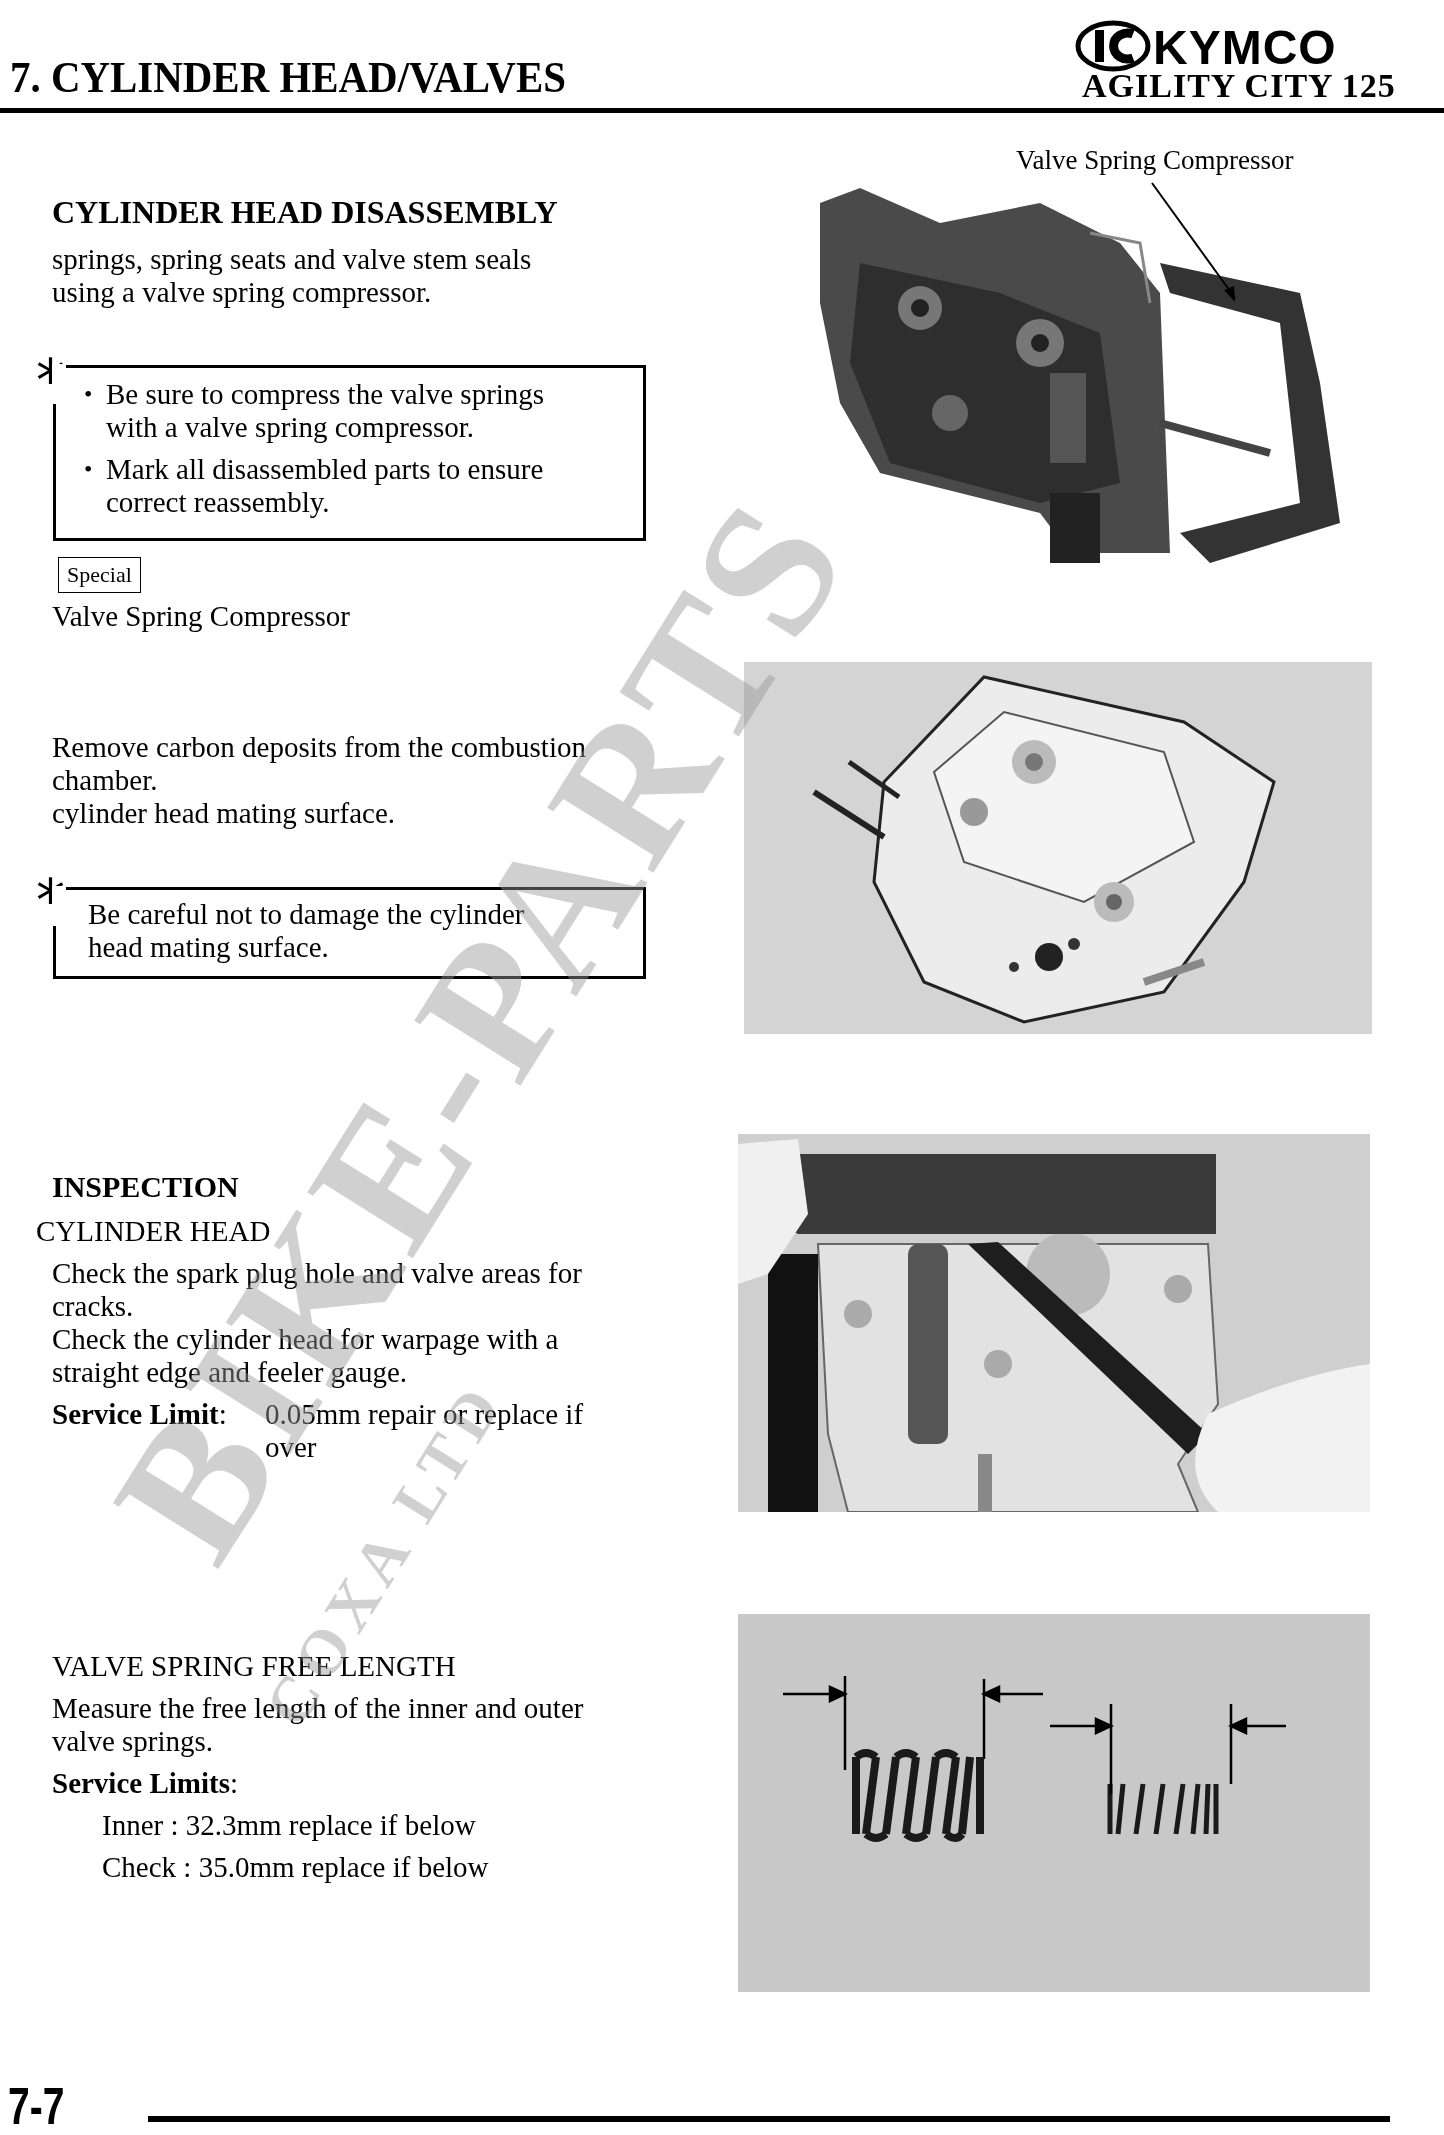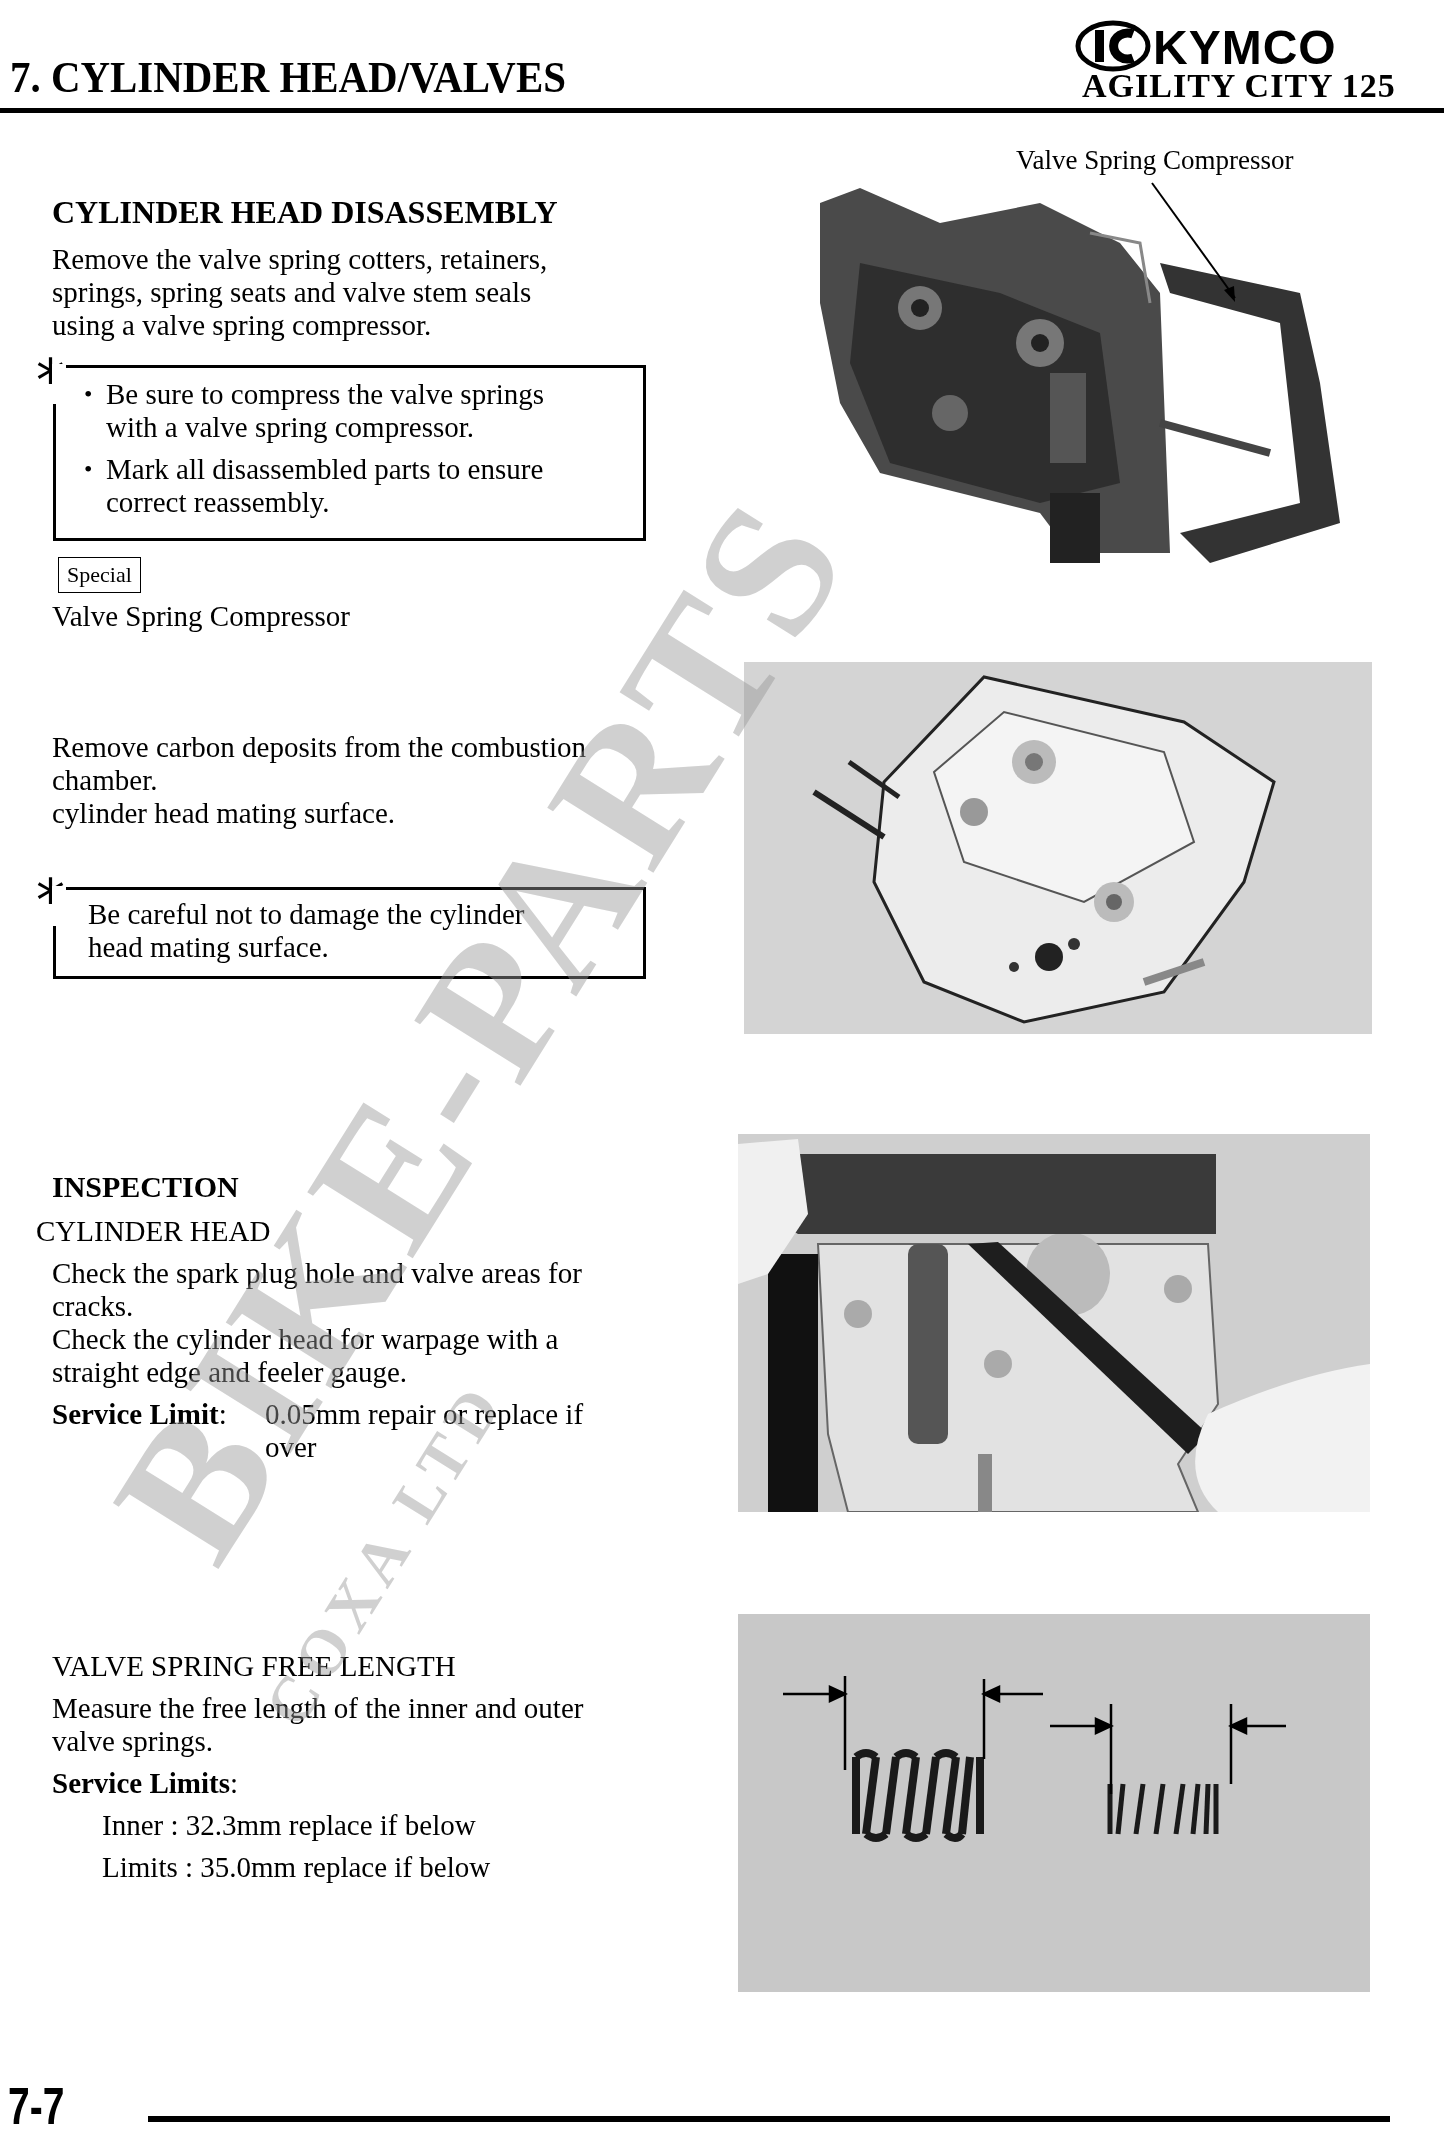--- a/index.html
+++ b/index.html
@@ -49,21 +49,20 @@
     <rect x="20" y="10" width="9" height="32" fill="#000"></rect>
     <path d="M58 14 A14 13 0 1 0 58 38" fill="none" stroke="#000" stroke-width="9"></path>
   </svg>
   <span class="logo-word">KYMCO</span>
 </div>
 <div class="abs model-name">AGILITY CITY 125</div>
 <div class="abs header-rule"></div>
 
 <div class="abs h" style="left:52px;top:194px;">CYLINDER HEAD DISASSEMBLY</div>
 <div class="abs" style="left:52px;top:243px;">
-  <div class="t">Remove the valve spring cotters, retainers,</div>
   <div class="t">springs, spring seats and valve stem seals</div>
   <div class="t">using a valve spring compressor.</div>
 </div>
 
 <div class="abs asterisk" style="left:36px;top:352px;">*</div>
 <div class="abs note-box" style="left:53px;top:365px;width:593px;height:176px;">
   <div class="note-box-gap"></div>
   <div style="position:absolute;left:28px;top:10px;">
     <span class="t" style="position:absolute;left:0;top:0;font-size:24px;">•</span>
     <div style="position:absolute;left:22px;top:0;">
@@ -178,21 +177,21 @@
   <div class="t">Measure the free length of the inner and outer</div>
   <div class="t">valve springs.</div>
 </div>
 <div class="abs" style="left:52px;top:1767px;">
   <span class="t b">Service Limits</span><span class="t">:</span>
 </div>
 <div class="abs" style="left:102px;top:1809px;">
   <span class="t">Inner</span><span class="t" style="white-space:pre"> : </span><span class="t">32.3mm replace if below</span>
 </div>
 <div class="abs" style="left:102px;top:1851px;">
-  <span class="t">Limits</span><span class="t" style="white-space:pre"> : </span><span class="t">35.0mm replace if below</span>
+  <span class="t">Check</span><span class="t" style="white-space:pre"> : </span><span class="t">35.0mm replace if below</span>
 </div>
 
 <div class="abs photo" style="left:738px;top:1614px;width:632px;height:378px;">
   <svg width="632" height="378" viewBox="0 0 632 378">
     <rect width="632" height="378" fill="#c8c8c8"></rect>
 
     <g stroke="#1a1a1a" stroke-width="8" fill="none">
       <path d="M118 143 L118 220"></path>
         <path d="M138 143 L128 220"></path>
         <path d="M158 143 L148 220"></path>

